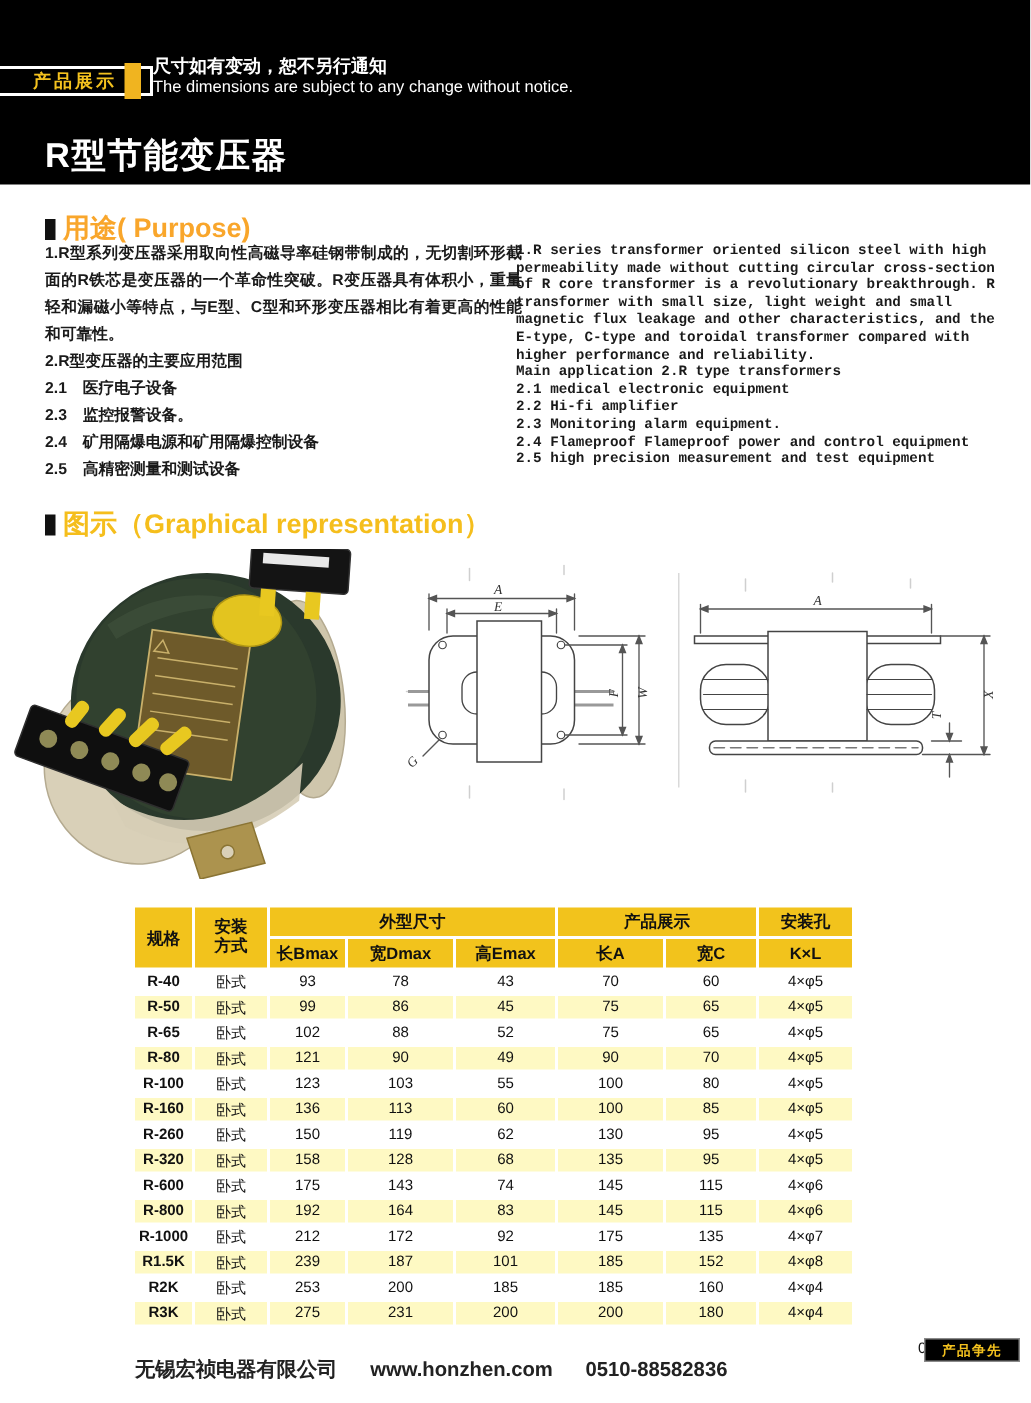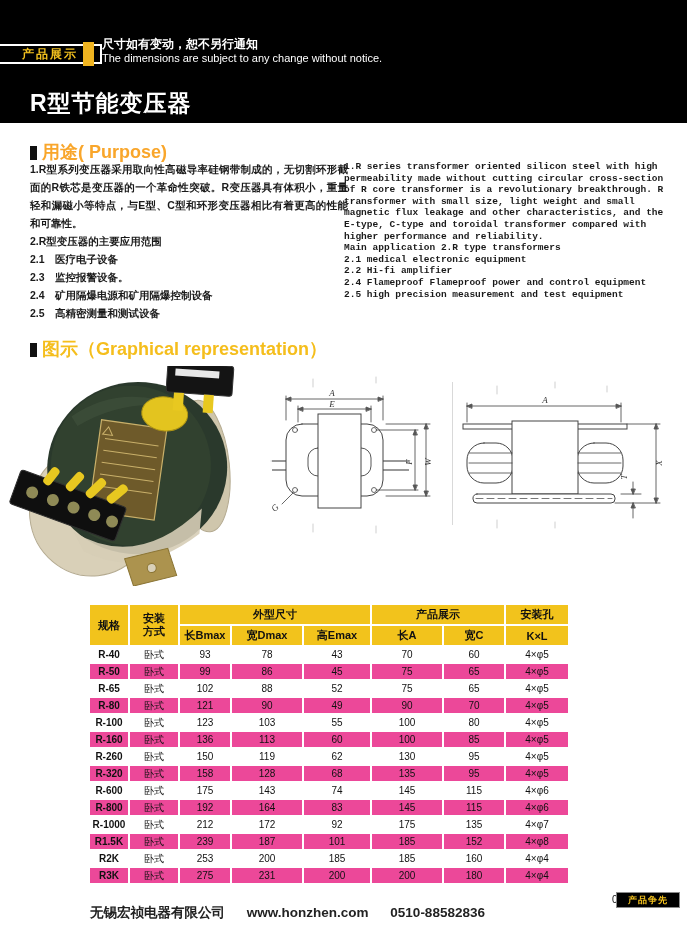--- a/index.html
+++ b/index.html
@@ -41,21 +41,21 @@
 
   
   .table-title { position:absolute; left:88px; top:580px; width:482px; text-align:center;
                  color:#F0C11E; font-size:13px; font-weight:bold; letter-spacing:1px; }
   .spec-table-wrap { position:absolute; left:88px; top:603px; width:482px; }
   table.spec { width:100%; border-collapse:separate; border-spacing:2px; table-layout:fixed; }
   table.spec th { background:#F2C31C; color:#111; font-size:11px; font-weight:bold; height:19px;
                   text-align:center; vertical-align:middle; padding:0; }
   table.spec td { background:#fff; color:#111; font-size:10px; height:15px; text-align:center;
                   vertical-align:middle; padding:0; }
-  table.spec tr.alt td { background:#ec4899; }
+  table.spec tr.alt td { background:#fef9c3; }
   table.spec td:first-child { font-weight:bold; }
   .wrap2 { display:inline-block; width:24px; line-height:13px; }
 
   
   .footer-line { position:absolute; left:0; top:904px; width:575px; text-align:center;
                  font-size:13.5px; font-weight:bold; color:#222; }
   .footer-line span { margin:0 9px; }
   .page-num { position:absolute; left:612px; top:894px; font-size:10px; font-weight:normal; color:#111; }
   .page-badge { position:absolute; left:616px; top:892px; width:64px; height:16px; background:#000;
                 border:1px solid #8a8a8a; color:#F3C11E; font-size:9px; font-weight:bold;
@@ -85,20 +85,21 @@
     <div class="line">2.3　监控报警设备。</div>
     <div class="line">2.4　矿用隔爆电源和矿用隔爆控制设备</div>
     <div class="line">2.5　高精密测量和测试设备</div>
   </div>
 
   <div class="col-en">
     <div class="line">1.R series transformer oriented silicon steel with high permeability made without cutting circular cross-section of R core transformer is a revolutionary breakthrough. R transformer with small size, light weight and small magnetic flux leakage and other characteristics, and the E-type, C-type and toroidal transformer compared with higher performance and reliability.</div>
     <div class="line">Main application 2.R type transformers</div>
     <div class="line">2.1 medical electronic equipment</div>
     <div class="line">2.2 Hi-fi amplifier</div>
+    <div class="line">2.3 Monitoring alarm equipment.</div>
     <div class="line">2.4 Flameproof Flameproof power and control equipment</div>
     <div class="line">2.5 high precision measurement and test equipment</div>
   </div>
 
   <div class="sec-head graphic">
     <span class="sec-bullet"></span><span>图示</span><span>（Graphical representation）</span>
   </div>
 
   <div class="photo-wrap">
     <svg width="242" height="220" viewBox="0 0 242 220">

